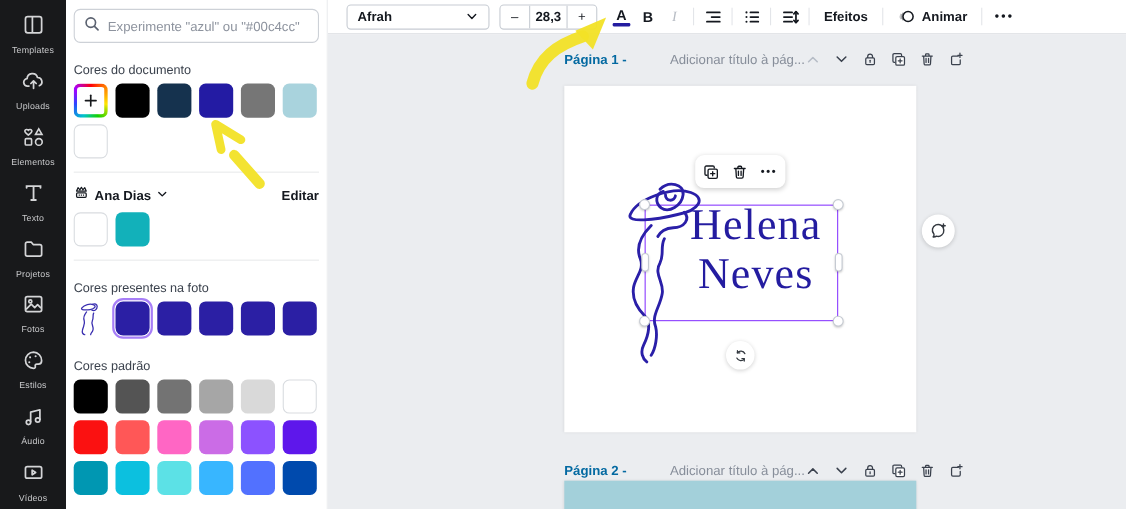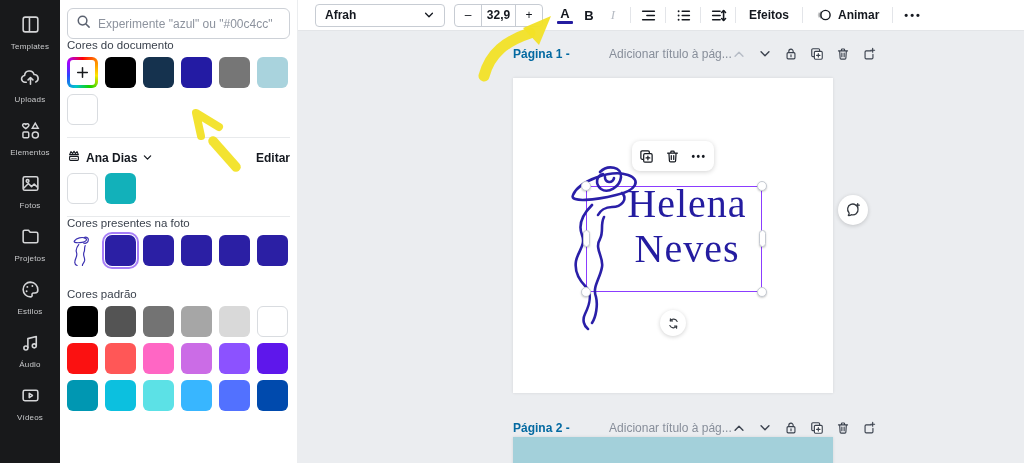--- a/index.html
+++ b/index.html
@@ -10,21 +10,21 @@
   .sidebar { position:absolute; left:0; top:0; width:60px; height:463px; background:#18191b; display:flex; flex-direction:column; align-items:center; padding-top:6px;text-align:right; }
   .side-item { width:60px; height:53px; display:flex; flex-direction:column; align-items:center; justify-content:center; gap:3px; cursor:pointer; color:#d4d5d7; }
   .side-item svg { width:21px; height:21px; }
   .slabel { font-size:8px; color:#c9cacc; letter-spacing:.2px; }
 
   
   .panel { position:absolute; left:60px; top:0; width:238px; height:463px; background:#fff; padding:0 7px; border-right:1px solid #ebedef; z-index:2; }
   .searchbox { margin-top:8px; height:31px; border:1px solid #cdd1d7; border-radius:6px; display:flex; align-items:center; padding:0 8px; gap:7px; color:#5b6270; }
   .searchbox input { border:none; outline:none; flex:1; font-size:12px; font-family:"Liberation Sans",sans-serif; color:#30353d; background:transparent; min-width:0; }
   .searchbox input::placeholder { color:#8d939e; }
-  .sec-title { font-size:11.5px; color:#3b424d; display:flex; align-items:center; justify-content:space-between; }
+  .sec-title { font-size:11.5px; color:#3b424d; margin-top:19px; display:flex; align-items:center; justify-content:space-between; }
   .swrow { display:flex; gap:7px; margin-top:6px; }
   .swatch { width:31px; height:31px; border-radius:6px; cursor:pointer; flex:0 0 auto; }
   .swatch.light { border:1px solid #d9dce0; }
   .swatch.selected { outline:2px solid #a77ef7; outline-offset:1px; border-radius:7px; }
   .add-swatch { width:31px; height:31px; border-radius:6px; background:
       linear-gradient(#fff,#fff) padding-box,
       conic-gradient(#ff0008,#ff8a00,#ffe600,#14d100,#00c4cc,#2a46ff,#a800ff,#ff0008) border-box;
       border:3px solid transparent; display:flex; align-items:center; justify-content:center; color:#17191c; cursor:pointer; }
   .divider { height:1px; background:#e8eaec; margin-top:12px; }
   .brandrow { margin-top:11px; display:flex; align-items:center; gap:5px; color:#14181f; }
@@ -103,32 +103,38 @@
     <div class="side-item">
       <span><svg viewBox="0 0 20 20" fill="none" stroke="currentColor" stroke-width="1.4">
             <path d="M5.5 4.2c-.9-1-2.6-.8-3 .5-.3 1.2.8 2 3 3.6 2.2-1.6 3.3-2.4 3-3.6-.4-1.3-2.1-1.5-3-.5z"></path>
             <path d="M14.5 3l2.8 4.8h-5.6z"></path>
             <rect x="2.8" y="11.5" width="5.5" height="5.5" rx="1"></rect>
             <circle cx="14.6" cy="14.3" r="2.9"></circle>
           </svg></span>
       <span class="slabel">Elementos</span>
     </div>
     <div class="side-item">
+      <span><svg viewBox="0 0 20 20" fill="none" stroke="currentColor" stroke-width="1.6" stroke-linecap="round">
+            <path d="M4 5.5V4h12v1.5M10 4v12M8 16h4"></path>
+          </svg></span>
+      <span class="slabel">Texto</span>
+    </div>
+    <div class="side-item">
+      <span><svg viewBox="0 0 20 20" fill="none" stroke="currentColor" stroke-width="1.5" stroke-linejoin="round">
+            <path d="M3 5.5A1.5 1.5 0 0 1 4.5 4h3.6l1.6 2h5.8A1.5 1.5 0 0 1 17 7.5v7A1.5 1.5 0 0 1 15.5 16h-11A1.5 1.5 0 0 1 3 14.5z"></path>
+          </svg></span>
+      <span class="slabel">Projetos</span>
+    </div>
+    <div class="side-item">
       <span><svg viewBox="0 0 20 20" fill="none" stroke="currentColor" stroke-width="1.5" stroke-linejoin="round">
             <rect x="3" y="3.5" width="14" height="13" rx="1.6"></rect>
             <circle cx="7.2" cy="7.6" r="1.3"></circle>
             <path d="M3.5 14.5 8 10l3 3 2.5-2.5 3 3"></path>
           </svg></span>
       <span class="slabel">Fotos</span>
-    </div>
-    <div class="side-item">
-      <span><svg viewBox="0 0 20 20" fill="none" stroke="currentColor" stroke-width="1.5" stroke-linejoin="round">
-            <path d="M3 5.5A1.5 1.5 0 0 1 4.5 4h3.6l1.6 2h5.8A1.5 1.5 0 0 1 17 7.5v7A1.5 1.5 0 0 1 15.5 16h-11A1.5 1.5 0 0 1 3 14.5z"></path>
-          </svg></span>
-      <span class="slabel">Projetos</span>
     </div>
     <div class="side-item">
       <span><svg viewBox="0 0 20 20" fill="none" stroke="currentColor" stroke-width="1.5">
             <path d="M10 3a7 7 0 1 0 0 14c1.2 0 1.8-.8 1.5-1.8-.3-1 .2-1.9 1.4-1.9h1.3c1.6 0 2.8-1.2 2.8-2.9A7.2 7.2 0 0 0 10 3z"></path>
             <circle cx="7" cy="7.5" r=".9" fill="currentColor" stroke="none"></circle>
             <circle cx="11.8" cy="6.6" r=".9" fill="currentColor" stroke="none"></circle>
             <circle cx="6.3" cy="11.7" r=".9" fill="currentColor" stroke="none"></circle>
           </svg></span>
       <span class="slabel">Estilos</span>
     </div>
@@ -254,21 +260,21 @@
 
   <header class="topbar">
     <div class="font-box">
       <span>Afrah</span>
       <svg viewBox="0 0 14 14" fill="none" stroke="#14181f" stroke-width="1.5" stroke-linecap="round" stroke-linejoin="round">
           <path d="M3 5l4 4 4-4"></path>
         </svg>
     </div>
     <div class="stepper">
       <div class="step-btn">–</div>
-      <div class="step-val">32,9</div>
+      <div class="step-val">28,3</div>
       <div class="step-btn">+</div>
     </div>
     <div class="tbtn tcolor">
       <span class="glyph">A</span>
       <span class="bar"></span>
     </div>
     <div class="tbtn">
         <span class="bold-b">B</span>
       </div>
     <div class="tbtn">

